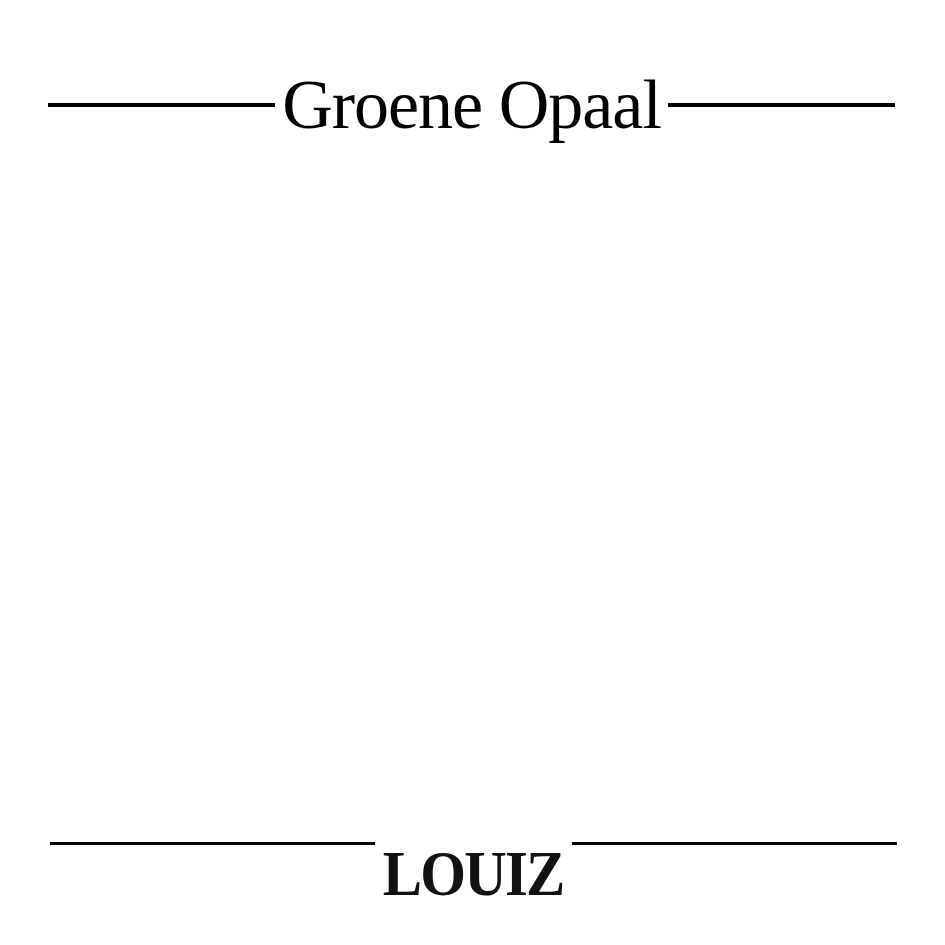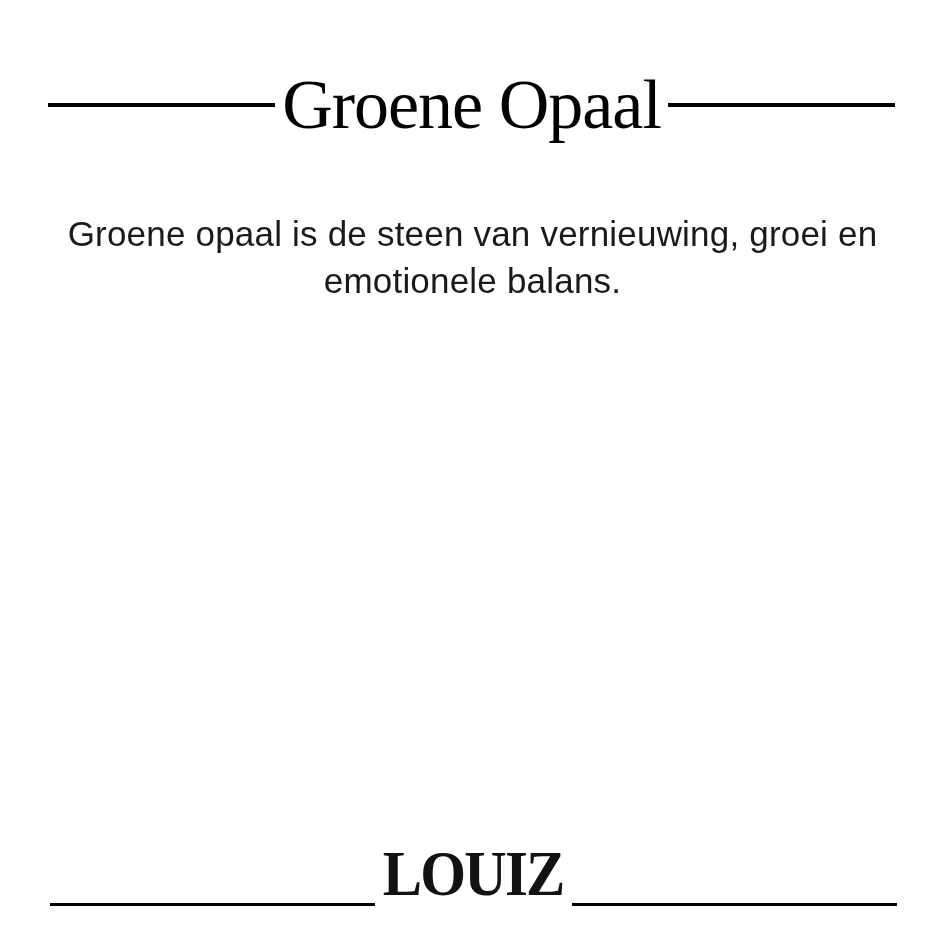--- a/index.html
+++ b/index.html
@@ -65,21 +65,21 @@
     margin-bottom: 0;
   }
 
   
   .brand-row {
     position: absolute;
     top: 842px;
     left: 50px;
     right: 48px;
     display: flex;
-    align-items: flex-end;
+    align-items: flex-start;
   }
   .brand {
     margin: 0;
     font-family: "Liberation Serif", "DejaVu Serif", serif;
     font-weight: 700;
     font-size: 64px;
     line-height: 1;
     letter-spacing: -2px;
     color: #121212;
     white-space: nowrap;
@@ -92,22 +92,20 @@
 
 <div class="canvas">
 
   <header class="title-row">
     <span class="rule"></span>
     <h1 class="title">Groene Opaal</h1>
     <span class="rule"></span>
   </header>
 
   <main class="body-copy">
-    <p>Groene opaal is de steen van vernieuwing, groei en
-emotionele balans.</p>
   </main>
 
   <footer class="brand-row">
     <span class="rule thin"></span>
     <div class="brand">LOUIZ</div>
     <span class="rule thin"></span>
   </footer>
 
 </div>
 

